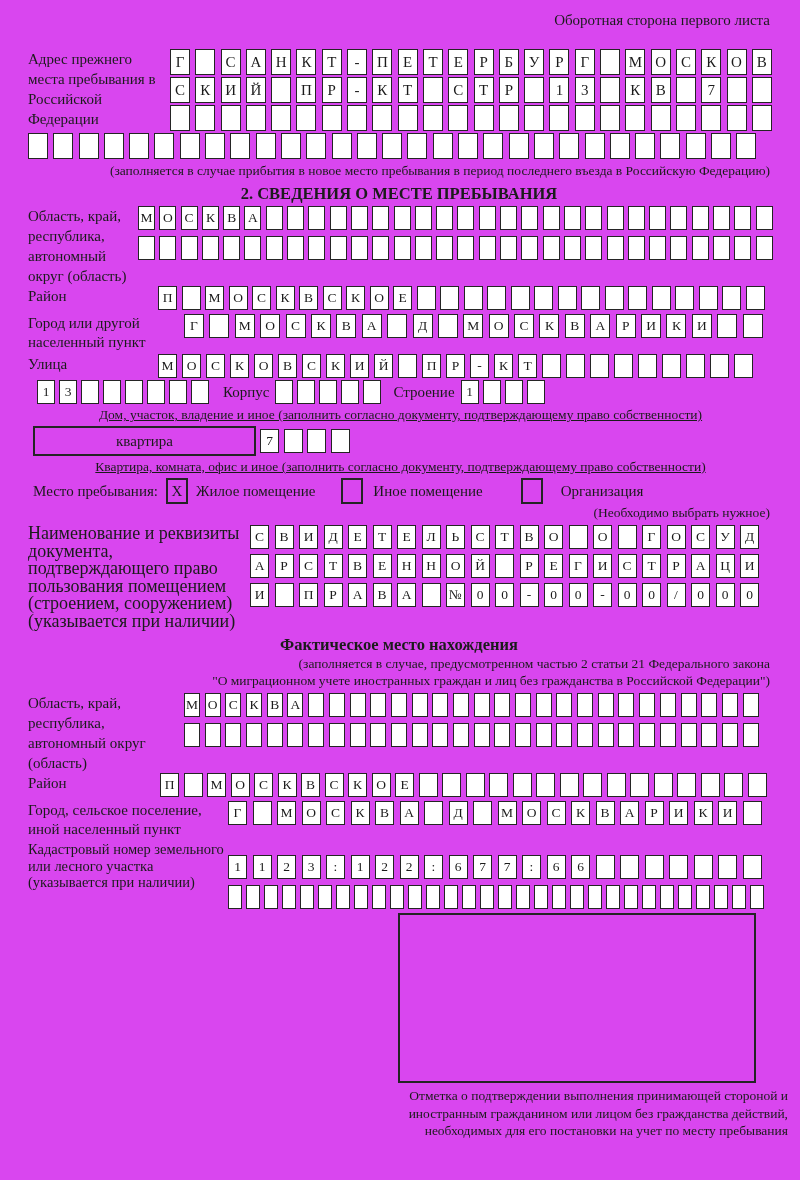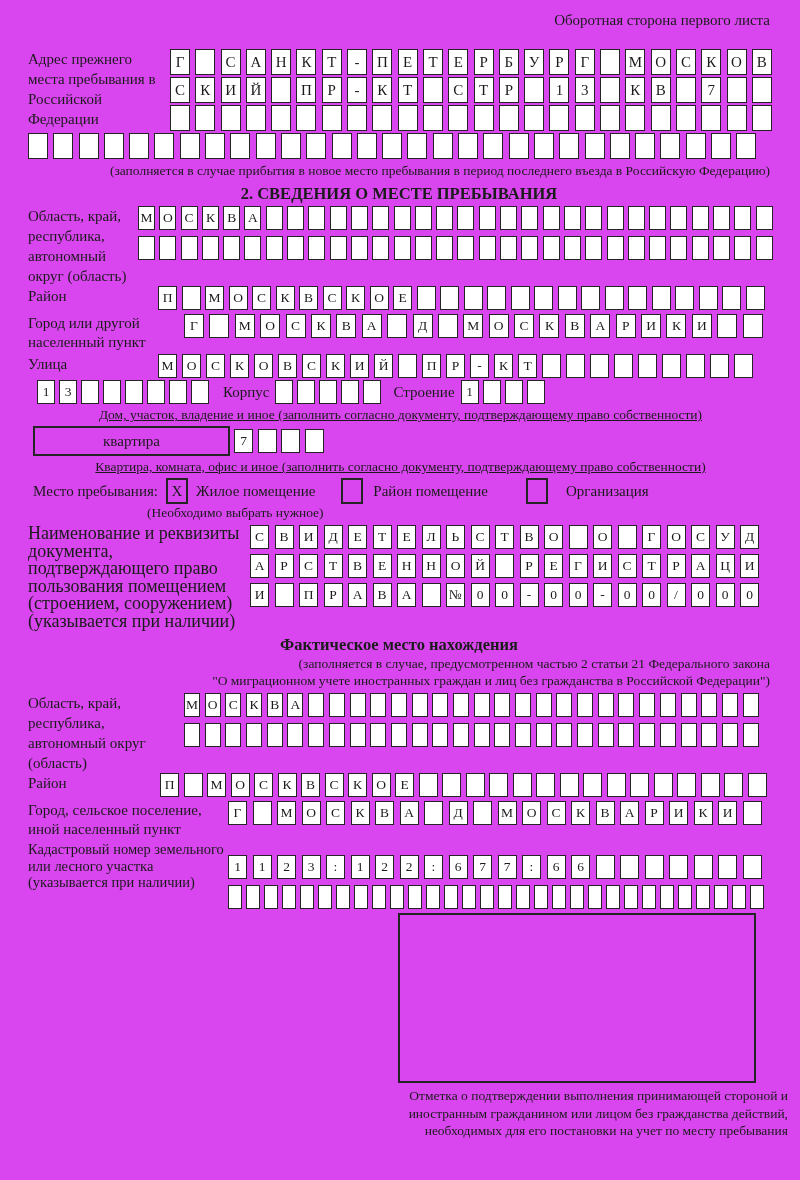--- a/index.html
+++ b/index.html
@@ -352,40 +352,40 @@
     <div class="brow" style="--w:18px;--g:4px;margin-left:6px">
         <span class="cbox">1</span>
         <span class="cbox"></span>
         <span class="cbox"></span>
         <span class="cbox"></span>
       </div>
   </div>
   <div class="lnote mt2">Дом, участок, владение и иное (заполнить согласно документу, подтверждающему право собственности)</div>
 
   <div class="frow ac mt3" style="margin-left:5px">
-    <div class="rect" style="width:197px">квартира</div>
+    <div class="rect" style="width:223px">квартира</div>
     <div class="brow" style="--w:19px;--g:4.5px;margin-left:4px">
         <span class="cbox">7</span>
         <span class="cbox"></span>
         <span class="cbox"></span>
         <span class="cbox"></span>
       </div>
   </div>
   <div class="lnote mt2">Квартира, комната, офис и иное (заполнить согласно документу, подтверждающему право собственности)</div>
 
   <div class="frow ac mt3" style="margin-left:5px">
     <span class="optlbl">Место пребывания:</span>
     <span class="ckbox" style="margin-left:8px">X</span>
     <span class="optlbl" style="margin-left:8px">Жилое помещение</span>
     <span class="ckbox" style="margin-left:26px"></span>
-    <span class="optlbl" style="margin-left:10px">Район помещение</span>
+    <span class="optlbl" style="margin-left:10px">Иное помещение</span>
     <span class="ckbox" style="margin-left:38px"></span>
     <span class="optlbl" style="margin-left:18px">Организация</span>
   </div>
-  <div class="note" style="text-align:left;margin-left:119px">(Необходимо выбрать нужное)</div>
+  <div class="note" style="text-align:right;margin-left:89px">(Необходимо выбрать нужное)</div>
 
   <div class="frow mt4">
     <div class="lbl w222 lh17">Наименование и реквизиты документа, подтверждающего право пользования помещением (строением, сооружением) (указывается при наличии)</div>
     <div class="col gap5">
       <div class="brow" style="--w:19px;--g:5.5px">
           <span class="cbox">С</span>
           <span class="cbox">В</span>
           <span class="cbox">И</span>
           <span class="cbox">Д</span>
           <span class="cbox">Е</span>

